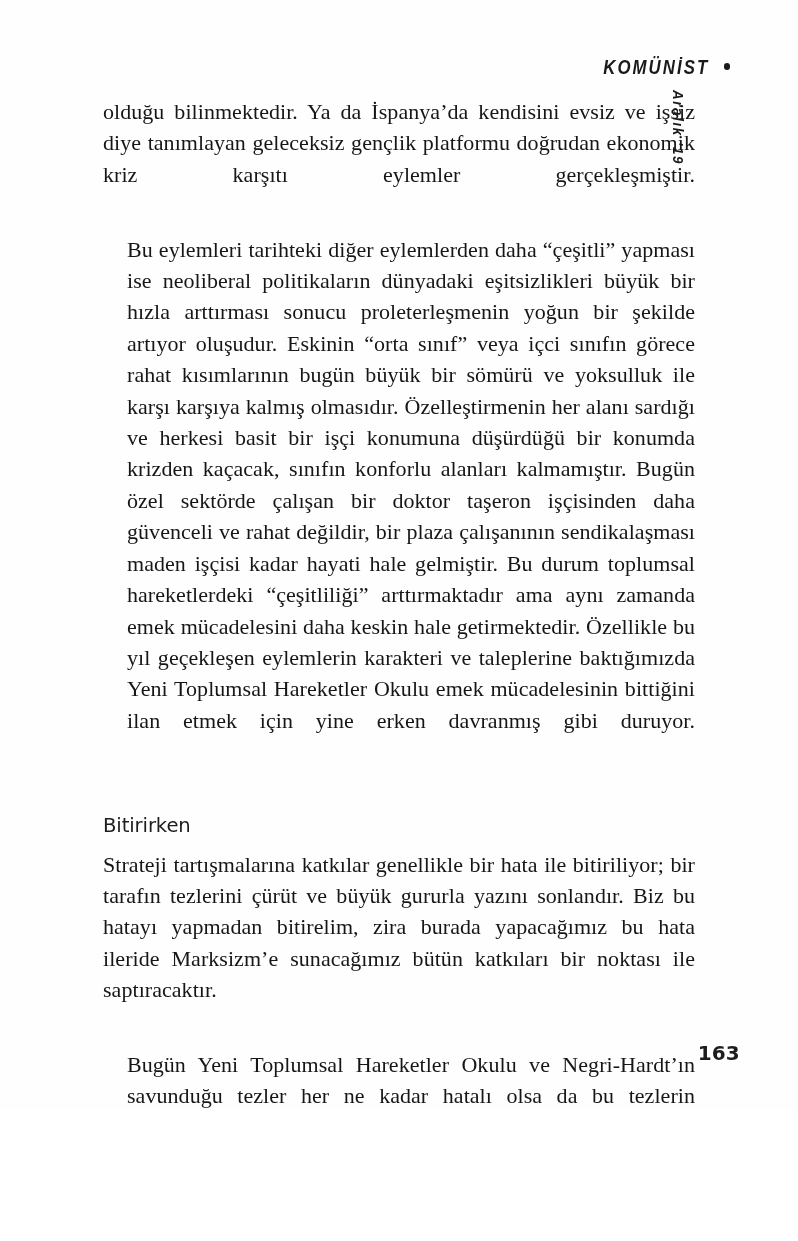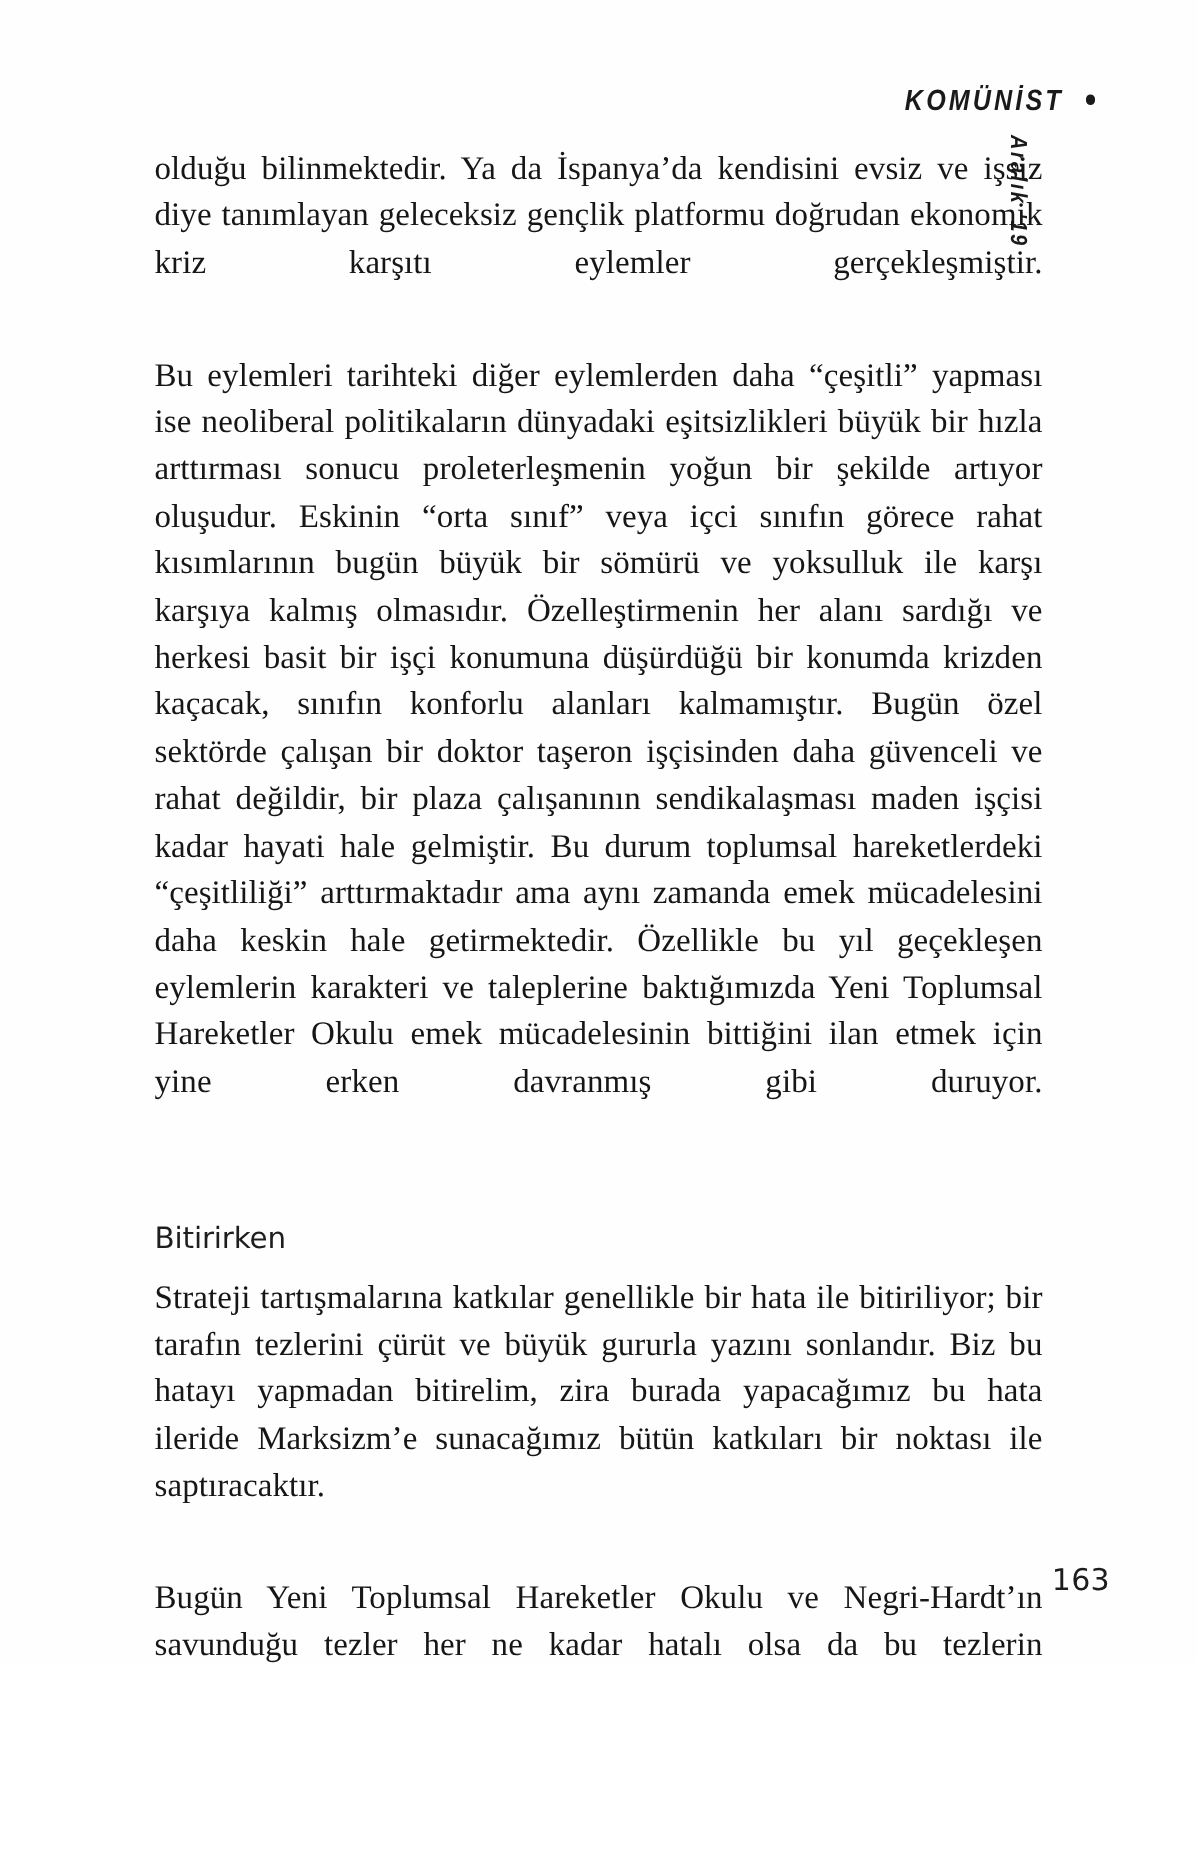--- a/index.html
+++ b/index.html
@@ -90,20 +90,21 @@
     text-align: justify;
     text-justify: inter-word;
     hyphens: manual;
     -webkit-hyphens: manual;
     letter-spacing: 0.05px;
     word-spacing: 0.2px;
   }
 
   .para + .para {
     margin-top: 12px;
+    margin-left: 24px;
   }
 
   .para:last-of-type {
     text-align: justify;
   }
 
   
   .para::after {
     content: "";
     display: inline-block;
@@ -119,21 +120,21 @@
     letter-spacing: -0.1px;
     margin: 45px 0 10px 0;
   }
 
   
   .folio {
     position: absolute;
     right: 58px;
     bottom: 44px;
     font-family: "DejaVu Sans", "Liberation Sans", sans-serif;
-    font-weight: 400;
+    font-weight: 700;
     font-size: 20px;
     letter-spacing: 0.2px;
     color: #1d1d1d;
   }
 </style>
 </head>
 <body>
 
 <div class="page">
 

